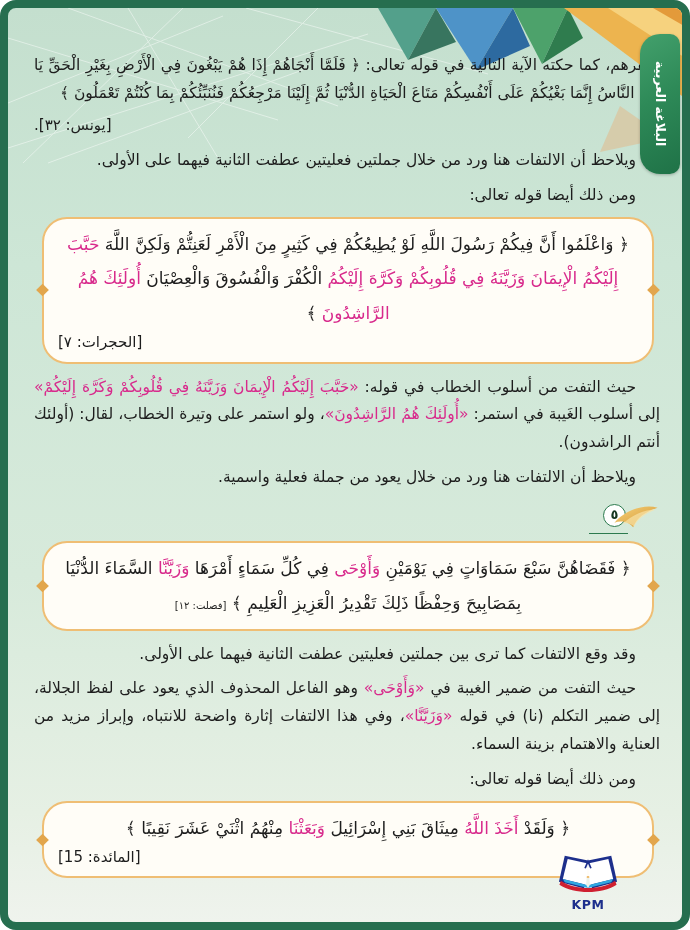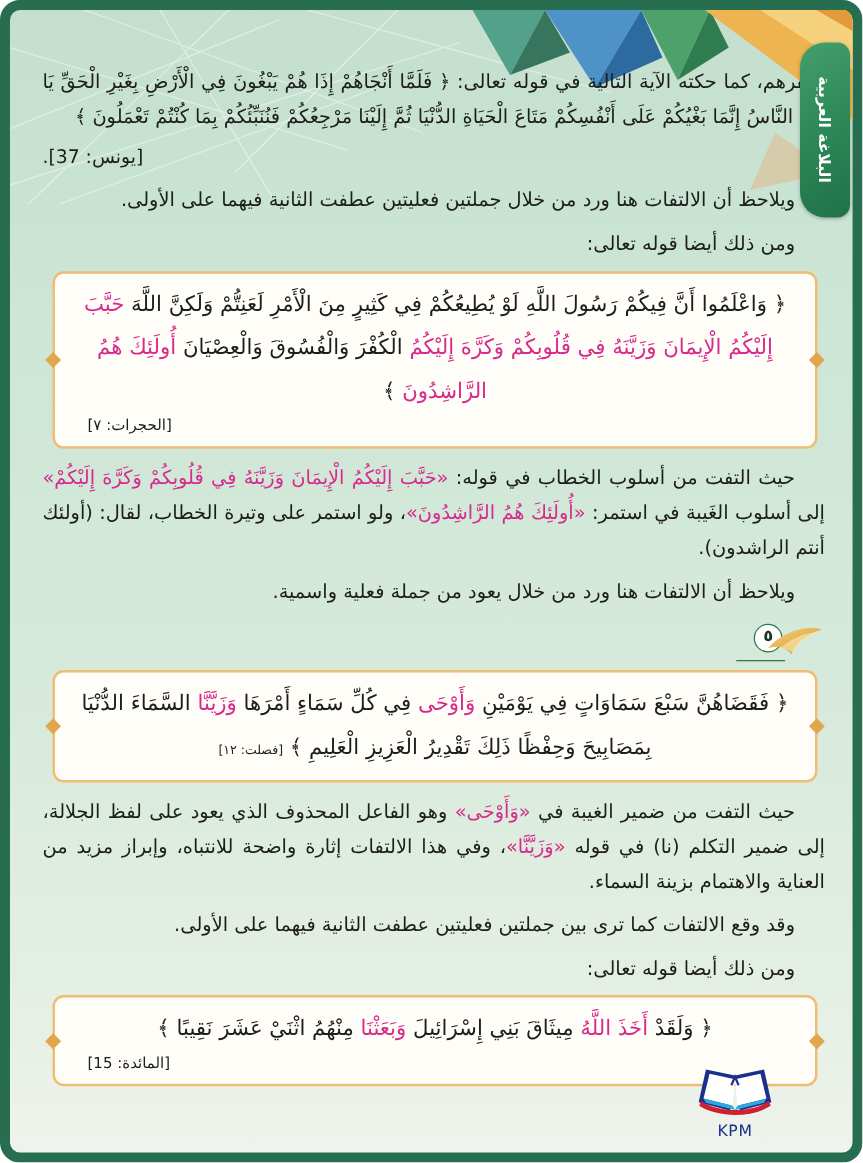--- a/index.html
+++ b/index.html
@@ -24,33 +24,33 @@
     text-align:justify;
   }
   .para{margin:0 0 7px;text-indent:24px;}
   .para.flush{text-indent:0;}
   .ref-line{margin:-3px 0 8px;text-align:left;text-indent:0;font-size:15px;}
   .pink{color:#d82a8c;}
   .verse-box{
     position:relative;
     background:#fffdf7;
     border:2px solid #efbe74;
-    border-radius:9px;
-    padding:8px 16px 4px;
+    border-radius:25px;
+    padding:8px 4px 4px;
     margin:4px 6px 10px 8px;
     text-align:center;
     font-size:17px;
     line-height:2.05;
   }
   .verse-box .diamond{
     position:absolute;top:50%;width:9px;height:9px;background:#e2a64d;
     transform:translateY(-50%) rotate(45deg);
   }
   .diamond.left{left:-6px;} .diamond.right{right:-6px;}
-  .box-ref{display:block;text-align:left;font-size:12px;line-height:1.5;padding:0 10px 4px;text-indent:0;}
+  .box-ref{display:block;text-align:left;font-size:15px;line-height:1.5;padding:0 10px 4px;text-indent:0;}
   .box-ref-inline{font-size:10px;white-space:nowrap;}
   .section-heading{
     display:flex;align-items:center;margin:8px 0 4px;line-height:1.4;
   }
   .heading-swoosh{flex:0 0 auto;margin-left:-16px;position:relative;top:2px;}
   .heading-body{
     display:flex;align-items:center;gap:8px;
     border-bottom:1.8px solid #2c7a4e;
     padding:0 2px 6px 14px;
   }
@@ -65,21 +65,21 @@
     background:linear-gradient(150deg,#43a06c 0%,#2e8a58 45%,#1f7247 100%);
     border-radius:20px 10px 10px 20px;
     display:flex;align-items:center;justify-content:center;
     box-shadow:0 1px 3px rgba(0,0,0,.25);
   }
   .side-tab-label{
     writing-mode:vertical-rl;
     color:#ffffff;font-size:12.5px;font-weight:bold;letter-spacing:1px;white-space:nowrap;
   }
   .kpm-logo{position:absolute;z-index:3;bottom:10px;right:62px;width:64px;text-align:center;}
-  .kpm-text{color:#1d2f8c;font-weight:normal;font-size:12.5px;letter-spacing:.5px;margin-top:-3px;font-family:"DejaVu Sans",sans-serif;}
+  .kpm-text{color:#1d2f8c;font-weight:bold;font-size:12.5px;letter-spacing:.5px;margin-top:-3px;font-family:"DejaVu Sans",sans-serif;}
 </style>
 </head>
 <body>
 
 <div class="page">
 
   <svg class="deco" width="690" height="160" viewBox="0 0 690 160">
     <g stroke="#ffffff" stroke-width="1" opacity="0.45">
       <line x1="0" y1="95" x2="215" y2="8"></line>
       <line x1="0" y1="30" x2="270" y2="112"></line>
@@ -103,21 +103,21 @@
     <polygon points="612,98 658,130 592,144" fill="#d8c8a4" opacity="0.85"></polygon>
   </svg>
 
   <div class="side-tab">
     <span class="side-tab-label">البلاغة العربية</span>
   </div>
 
   <div class="content">
 
     <p class="para flush"><span>وكفرهم، كما حكته الآية التالية في قوله تعالى: </span><span>﴿ فَلَمَّا أَنْجَاهُمْ إِذَا هُمْ يَبْغُونَ فِي الْأَرْضِ بِغَيْرِ الْحَقِّ يَا أَيُّهَا النَّاسُ إِنَّمَا بَغْيُكُمْ عَلَى أَنْفُسِكُمْ مَتَاعَ الْحَيَاةِ الدُّنْيَا ثُمَّ إِلَيْنَا مَرْجِعُكُمْ فَنُنَبِّئُكُمْ بِمَا كُنْتُمْ تَعْمَلُونَ ﴾</span></p>
-    <div class="ref-line">[يونس: 37].</div>
+    <div class="ref-line">[يونس: ٣٢].</div>
 
     <p class="para">ويلاحظ أن الالتفات هنا ورد من خلال جملتين فعليتين عطفت الثانية فيهما على الأولى.</p>
     <p class="para">ومن ذلك أيضا قوله تعالى:</p>
 
     <div class="verse-box">
       <span class="diamond left"></span>
       <span class="diamond right"></span>
       <span>﴿ وَاعْلَمُوا أَنَّ فِيكُمْ رَسُولَ اللَّهِ لَوْ يُطِيعُكُمْ فِي كَثِيرٍ مِنَ الْأَمْرِ لَعَنِتُّمْ وَلَكِنَّ اللَّهَ </span><span class="pink">حَبَّبَ إِلَيْكُمُ الْإِيمَانَ وَزَيَّنَهُ فِي قُلُوبِكُمْ وَكَرَّهَ إِلَيْكُمُ </span><span>الْكُفْرَ وَالْفُسُوقَ وَالْعِصْيَانَ </span><span class="pink">أُولَئِكَ هُمُ الرَّاشِدُونَ</span><span> ﴾</span>
       <span class="box-ref">[الحجرات: ٧]</span>
     </div>
@@ -143,22 +143,22 @@
       </span>
     </div>
 
     <div class="verse-box">
       <span class="diamond left"></span>
       <span class="diamond right"></span>
       <span>﴿ فَقَضَاهُنَّ سَبْعَ سَمَاوَاتٍ فِي يَوْمَيْنِ </span><span class="pink">وَأَوْحَى</span><span> فِي كُلِّ سَمَاءٍ أَمْرَهَا </span><span class="pink">وَزَيَّنَّا</span><span> السَّمَاءَ الدُّنْيَا بِمَصَابِيحَ وَحِفْظًا ذَلِكَ تَقْدِيرُ الْعَزِيزِ الْعَلِيمِ ﴾ </span><span class="box-ref-inline">[فصلت: ١٢]</span>
       <span style="display:block;height:4px"></span>
     </div>
 
+    <p class="para">وقد وقع الالتفات كما ترى بين جملتين فعليتين عطفت الثانية فيهما على الأولى.</p>
     <p class="para"><span>حيث التفت من ضمير الغيبة في </span><span class="pink">«وَأَوْحَى»</span><span> وهو الفاعل المحذوف الذي يعود على لفظ الجلالة، إلى ضمير التكلم (نا) في قوله </span><span class="pink">«وَزَيَّنَّا»</span><span>، وفي هذا الالتفات إثارة واضحة للانتباه، وإبراز مزيد من العناية والاهتمام بزينة السماء.</span></p>
-    <p class="para">وقد وقع الالتفات كما ترى بين جملتين فعليتين عطفت الثانية فيهما على الأولى.</p>
     <p class="para">ومن ذلك أيضا قوله تعالى:</p>
 
     <div class="verse-box">
       <span class="diamond left"></span>
       <span class="diamond right"></span>
       <span>﴿ وَلَقَدْ </span><span class="pink">أَخَذَ اللَّهُ </span><span>مِيثَاقَ بَنِي إِسْرَائِيلَ </span><span class="pink">وَبَعَثْنَا </span><span>مِنْهُمُ اثْنَيْ عَشَرَ نَقِيبًا ﴾</span>
       <span class="box-ref">[المائدة: 15]</span>
     </div>
 
   </div>

